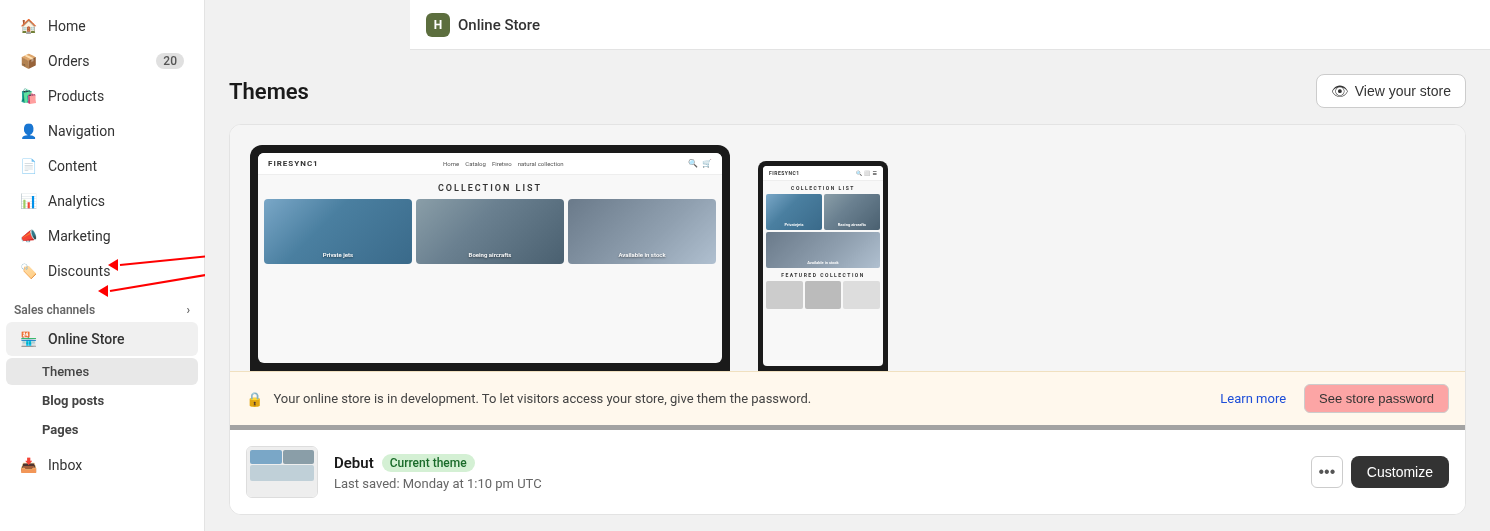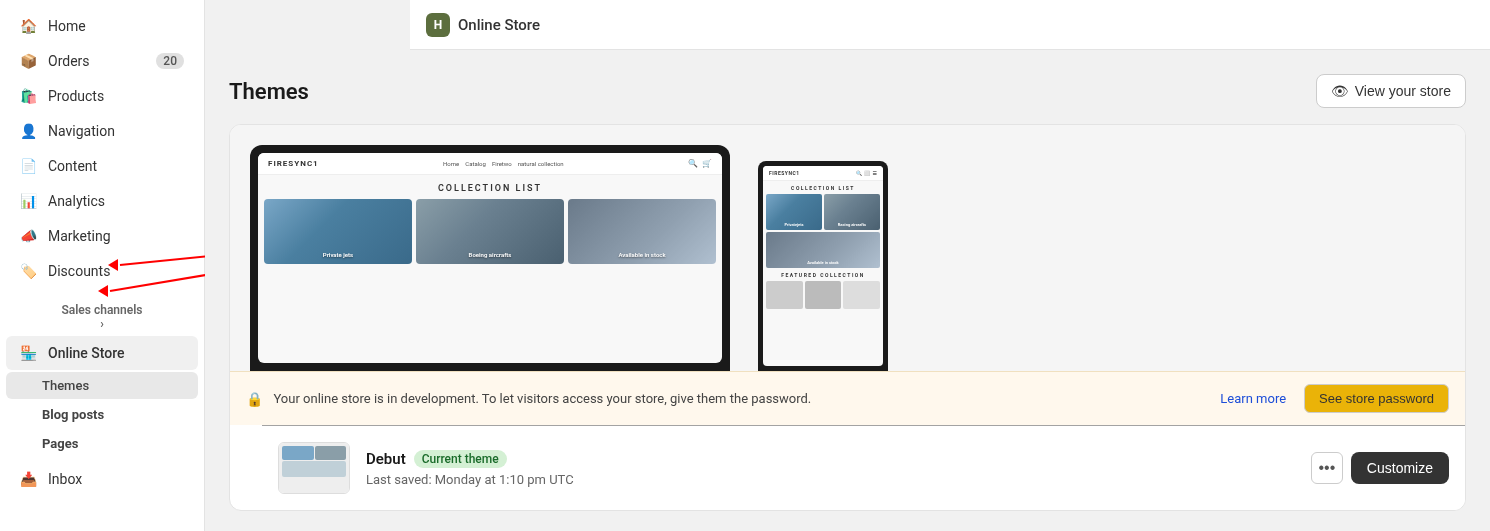--- a/index.html
+++ b/index.html
@@ -49,21 +49,20 @@
 
     .sidebar-section-label {
       display: flex;
       align-items: center;
       justify-content: space-between;
       padding: 10px 14px 4px 14px;
       font-size: 12px;
       font-weight: 600;
       color: #666;
       margin-top: 4px;
-      flex-direction: column;
     }
 
     .sidebar-sub-item {
       display: flex;
       align-items: center;
       padding: 6px 14px 6px 36px;
       color: #444;
       cursor: pointer;
       font-size: 13px;
       border-radius: 6px;
@@ -337,36 +336,35 @@
       font-size: 13px;
       color: #1d4ed8;
       cursor: pointer;
       text-decoration: none;
     }
 
     .alert-password-btn {
       padding: 6px 14px;
       border: 1px solid #ccc;
       border-radius: 6px;
-      background: #eab308;
+      background: #fca5a5;
       cursor: pointer;
       font-size: 13px;
       color: #333;
       margin-left: 8px;
     }
 
     
     .theme-list-item {
       display: flex;
       align-items: center;
       gap: 16px;
       padding: 16px;
       background: #fff;
-      border-top: 1px solid #a3a3a3;
-      margin-left: 32px;
+      border-top: 5px solid #a3a3a3;
     }
 
     .theme-thumbnail {
       width: 72px;
       height: 52px;
       border-radius: 6px;
       overflow: hidden;
       border: 1px solid #ddd;
       background: #eee;
       flex-shrink: 0;

